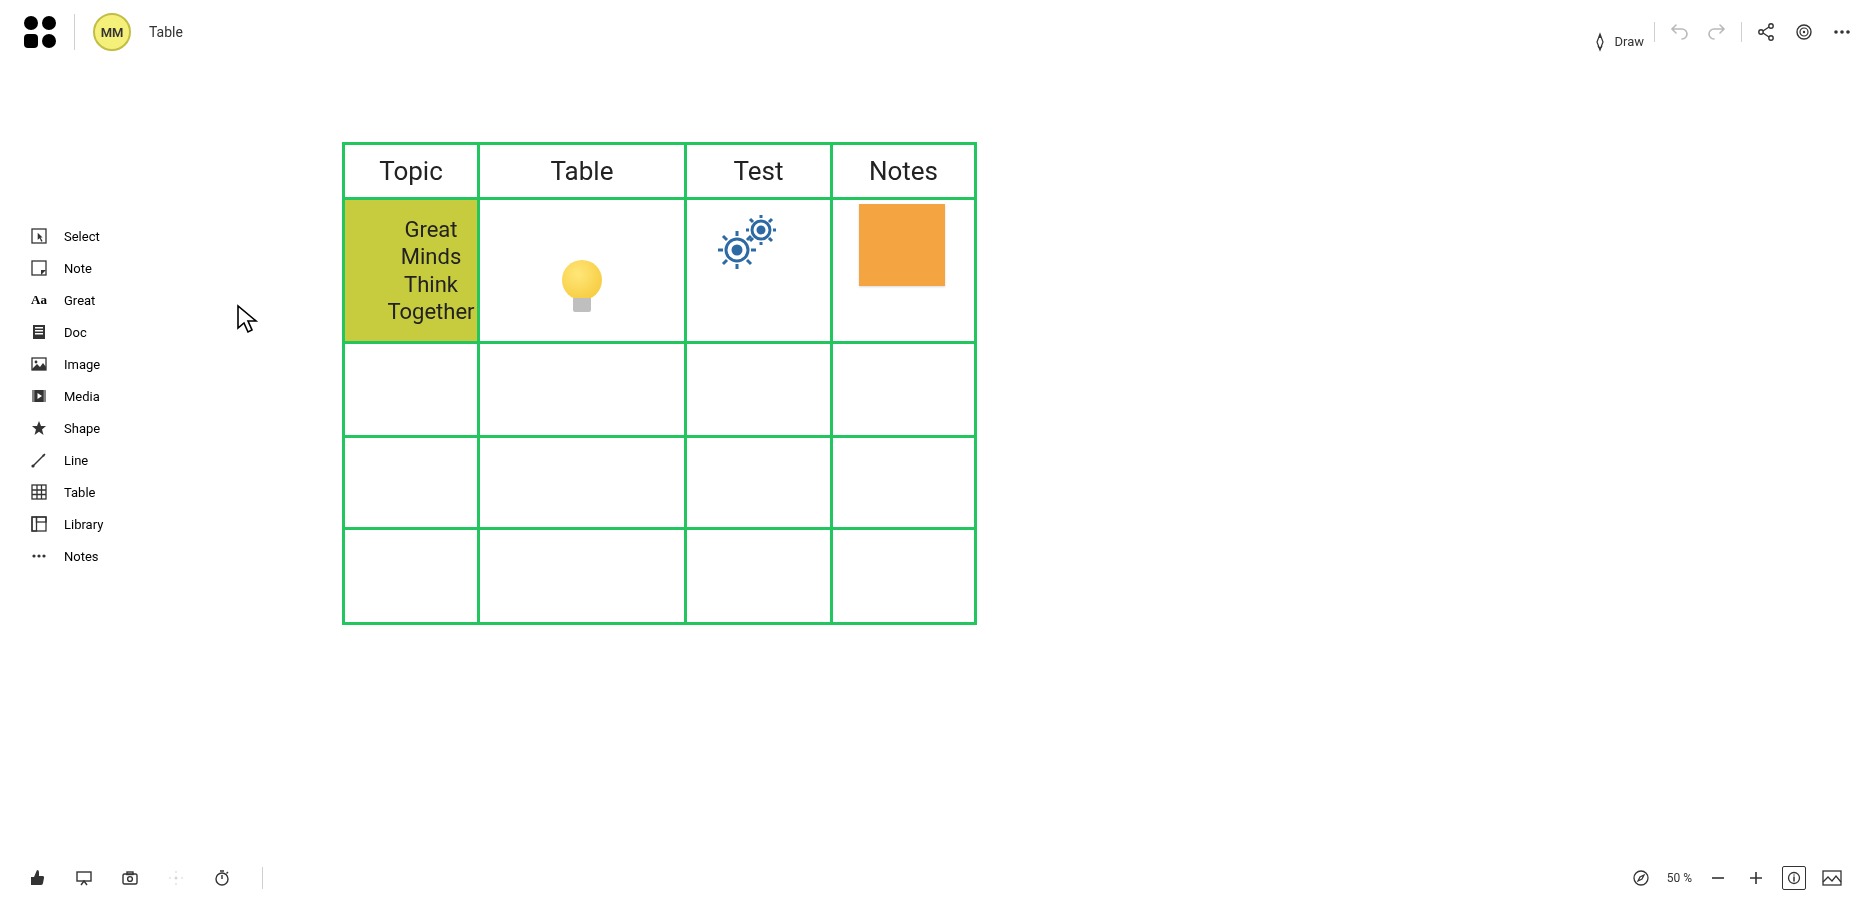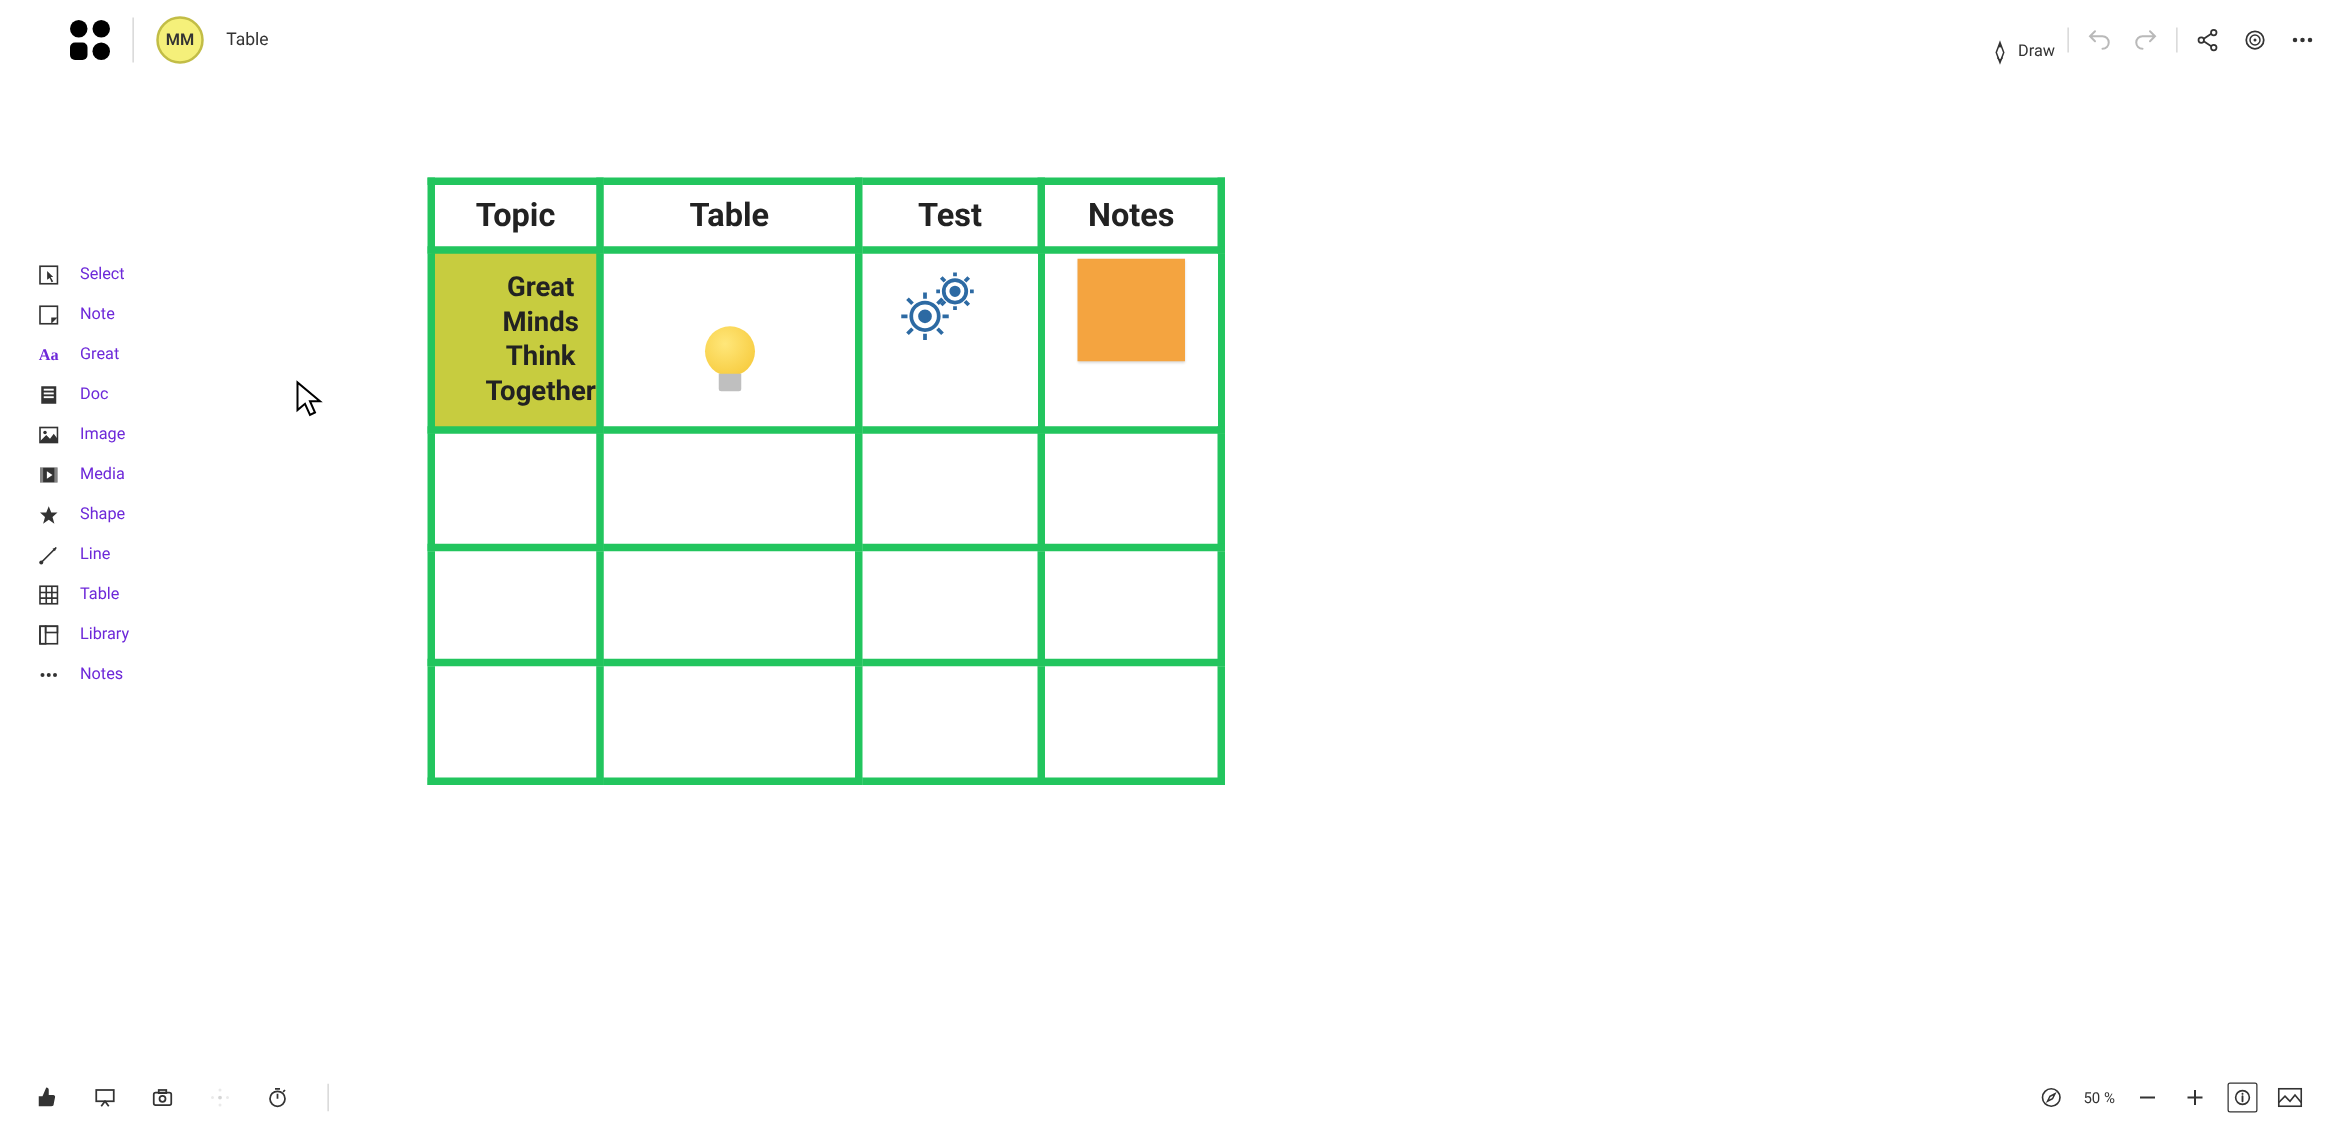--- a/index.html
+++ b/index.html
@@ -1,47 +1,47 @@
 <!DOCTYPE html>
 <html><head>
   <meta charset="utf-8">
   <style>
     * { margin: 0; padding: 0; box-sizing: border-box; }
     body { font-family: -apple-system, BlinkMacSystemFont, "Segoe UI", Roboto, Helvetica, Arial, sans-serif; width: 1876px; height: 902px; position: relative; background: #fff; overflow: hidden; color: #222; }
 
     
     .topbar { position: absolute; top: 0; left: 0; right: 0; height: 64px; display: flex; align-items: center; }
-    .tb-left { display: flex; align-items: center; gap: 18px; padding-left: 24px; margin-left: 32px; }
+    .tb-left { display: flex; align-items: center; gap: 18px; padding-left: 24px; }
     .app-logo { width: 32px; height: 32px; position: relative; }
     .app-logo .petal { position: absolute; width: 14px; height: 14px; background: #000; border-radius: 50%; }
     .app-logo .p1 { top: 0; left: 0; }
     .app-logo .p2 { top: 0; right: 0; }
     .app-logo .p3 { bottom: 0; left: 0; border-radius: 4px; }
     .app-logo .p4 { bottom: 0; right: 0; }
     .vdiv { width: 1px; height: 36px; background: #d0d0d0; }
     .avatar { width: 38px; height: 38px; border-radius: 50%; background: #f5f07a; border: 2px solid #c2bd46; display: flex; align-items: center; justify-content: center; font-size: 13px; font-weight: 600; color: #333; }
     .doc-title { font-size: 14px; color: #333; }
     .tb-right { position: absolute; right: 20px; top: 0; height: 64px; display: flex; align-items: center; gap: 10px; }
     .tb-right .vdiv2 { width: 1px; height: 20px; background: #d0d0d0; }
     .tb-icon-btn { width: 28px; height: 28px; display: flex; align-items: center; justify-content: center; cursor: pointer; color: #333; }
     .tb-draw { display: flex; align-items: center; gap: 6px; cursor: pointer; color: #333; margin-top: 19px; }
     .tb-draw span { font-size: 13px; }
     svg { display: block; }
 
     
     .sidebar { position: absolute; left: 30px; top: 212px; width: 120px; }
-    .side-item { display: flex; align-items: flex-start; gap: 16px; height: 32px; cursor: pointer; color: #6d28d9; }
+    .side-item { display: flex; align-items: flex-end; gap: 16px; height: 32px; cursor: pointer; color: #000000; }
     .side-item .icon { width: 18px; display: flex; justify-content: center; }
     .side-item .label { font-size: 13px; }
 
     
     .canvas { position: absolute; left: 0; top: 64px; right: 0; bottom: 40px; }
     .table-wrap { position: absolute; left: 342px; top: 78px; }
     table.grid { border-collapse: collapse; }
-    table.grid td, table.grid th { border: 6px solid #22c55e; background: #fff; font-weight: 700; }
+    table.grid td, table.grid th { border: 3px solid #22c55e; background: #fff; font-weight: 400; }
     table.grid th { height: 55px; font-size: 26px; text-align: center; }
     .col-topic { width: 135px; }
     .col-idea  { width: 207px; }
     .col-test  { width: 146px; }
     .col-notes { width: 144px; margin-left: 48px; }
     table.grid tr.r1 td { height: 144px; vertical-align: top; }
     table.grid tr.r2 td { height: 94px; }
     table.grid tr.r3 td { height: 92px; }
     table.grid tr.r4 td { height: 95px; }
 

